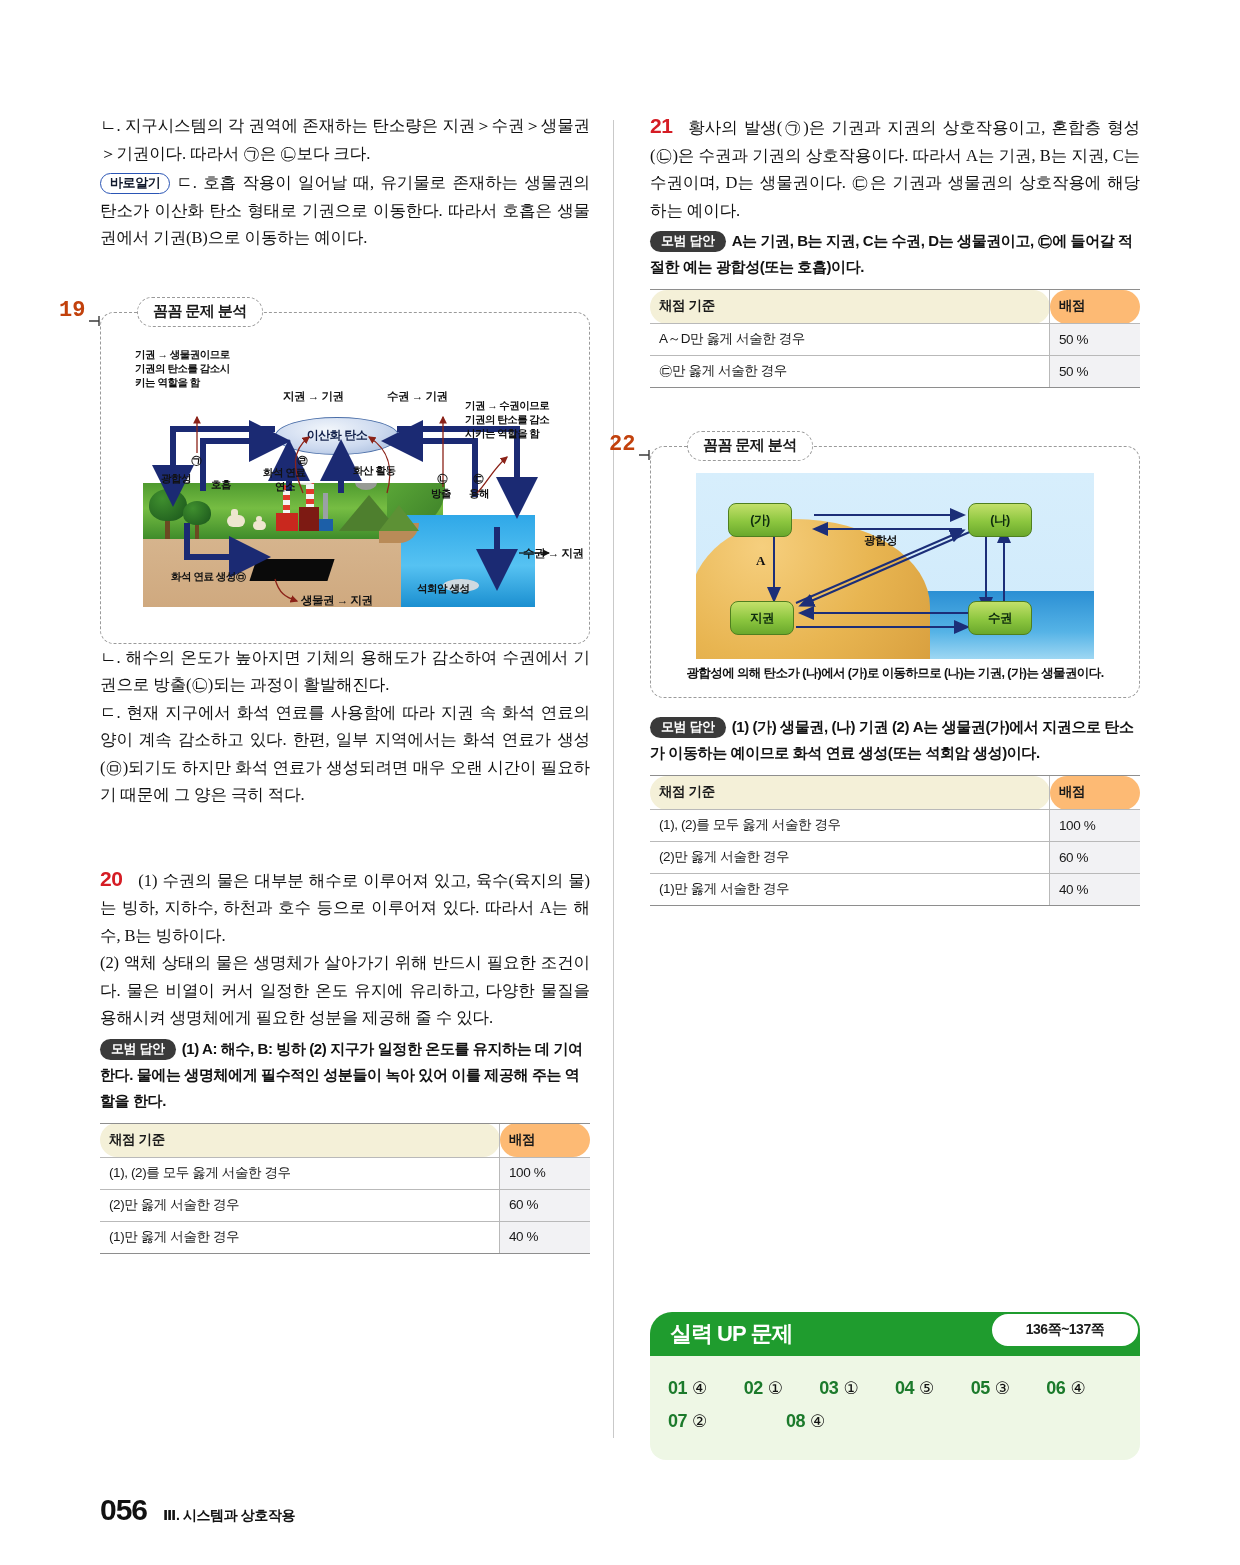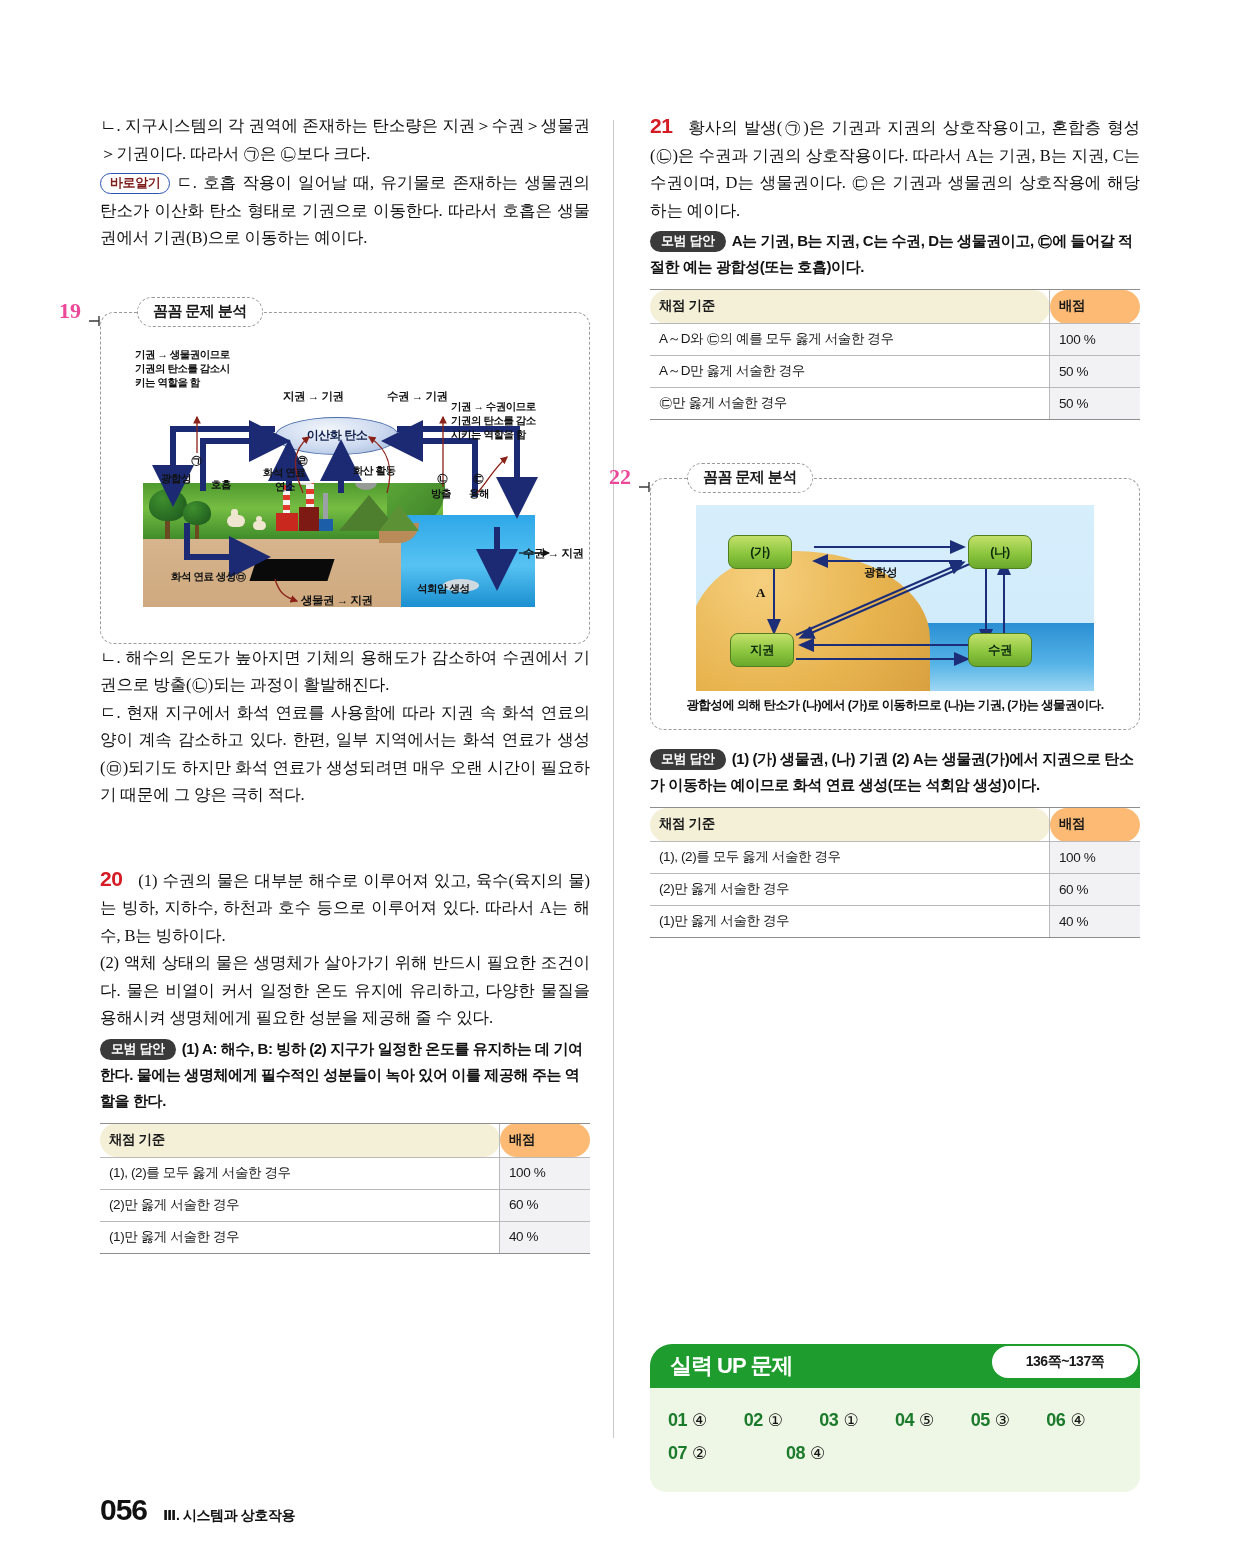--- a/index.html
+++ b/index.html
@@ -48,21 +48,21 @@
     margin-right:7px;
     letter-spacing:-0.5px;
   }
   .sp{display:inline-block;width:9px;}
 
   
   .badge-blue{
     display:inline-block;
     border:1.4px solid #2a55b5;
     border-radius:11px;
-    color:#7f1d1d;
+    color:#0f172a;
     font-family:"Liberation Sans","DejaVu Sans",sans-serif;
     font-weight:bold;
     font-size:13px;
     padding:1px 9px 2px 9px;
     line-height:16px;
     vertical-align:1px;
     letter-spacing:-0.4px;
     margin-right:6px;
   }
   .badge-dark{
@@ -106,22 +106,22 @@
     font-family:"Liberation Sans","DejaVu Sans",sans-serif;
     font-weight:bold;
     font-size:15px;
     color:#1a1a1a;
     padding:4px 15px 5px 15px;
     letter-spacing:-0.6px;
   }
   .an-num{
     position:absolute;
     left:-42px;top:-15px;
-    color:#ec4899;
-    font-family:Liberation Serif, serif;
+    color:#c2410c;
+    font-family:Liberation Mono, monospace;
     font-weight:bold;
     font-size:22px;
   }
   .an-tick{
     position:absolute;
     left:-12px;top:2px;
     width:16px;height:12px;
   }
 
   
@@ -413,21 +413,21 @@
             <path d="M72 112 V76" stroke="#8b2218" stroke-width="1.3" fill="none" marker-end="url(#rd)"></path>
             <path d="M178 152 C168 128, 166 110, 184 96" stroke="#8b2218" stroke-width="1.3" fill="none" marker-end="url(#rd)"></path>
             <path d="M262 152 C268 130, 266 110, 244 96" stroke="#8b2218" stroke-width="1.3" fill="none" marker-end="url(#rd)"></path>
             <path d="M318 146 V76" stroke="#8b2218" stroke-width="1.3" fill="none" marker-end="url(#rd)"></path>
             <path d="M352 152 C362 142, 368 128, 382 116" stroke="#8b2218" stroke-width="1.3" fill="none" marker-end="url(#rd)"></path>
             <path d="M150 238 C154 252, 160 256, 172 260" stroke="#8b2218" stroke-width="1.3" fill="none" marker-end="url(#rd)"></path>
             <path d="M394 212 H424" stroke="#111" stroke-width="1.2" fill="none" marker-end="url(#bk)"></path>
           </svg>
 
           <div class="lbl" style="left:10px;top:6px;">기권 → 생물권이므로<br>기권의 탄소를 감소시<br>키는 역할을 함</div>
-          <div class="lbl" style="left:326px;top:58px;">기권 → 수권이므로<br>기권의 탄소를 감소<br>시키는 역할을 함</div>
+          <div class="lbl" style="left:340px;top:58px;font-family:Liberation Serif, serif;">기권 → 수권이므로<br>기권의 탄소를 감소<br>시키는 역할을 함</div>
 
           <div class="lbl" style="left:158px;top:48px;font-size:11.5px;">지권 → 기권</div>
           <div class="lbl" style="left:262px;top:48px;font-size:11.5px;">수권 → 기권</div>
           <div class="lbl" style="left:398px;top:205px;font-size:11.5px;">수권 → 지권</div>
           <div class="lbl" style="left:176px;top:252px;font-size:11.5px;">생물권 → 지권</div>
 
           <div class="lbl" style="left:66px;top:112px;font-size:11px;">㉠</div>
           <div class="lbl" style="left:36px;top:130px;">광합성</div>
           <div class="lbl" style="left:86px;top:136px;">호흡</div>
           <div class="lbl" style="left:172px;top:112px;font-size:11px;">㉣</div>
@@ -490,24 +490,20 @@
       </p>
 
       <table class="rubric">
         <thead>
           <tr>
             <th>채점 기준</th>
             <th class="score">배점</th>
           </tr>
         </thead>
         <tbody>
-          <tr>
-            <td>A～D와 ㉢의 예를 모두 옳게 서술한 경우</td>
-            <td class="score">100 %</td>
-          </tr>
           <tr>
             <td>A～D만 옳게 서술한 경우</td>
             <td class="score">50 %</td>
           </tr>
           <tr>
             <td>㉢만 옳게 서술한 경우</td>
             <td class="score">50 %</td>
           </tr>
         </tbody>
       </table>

